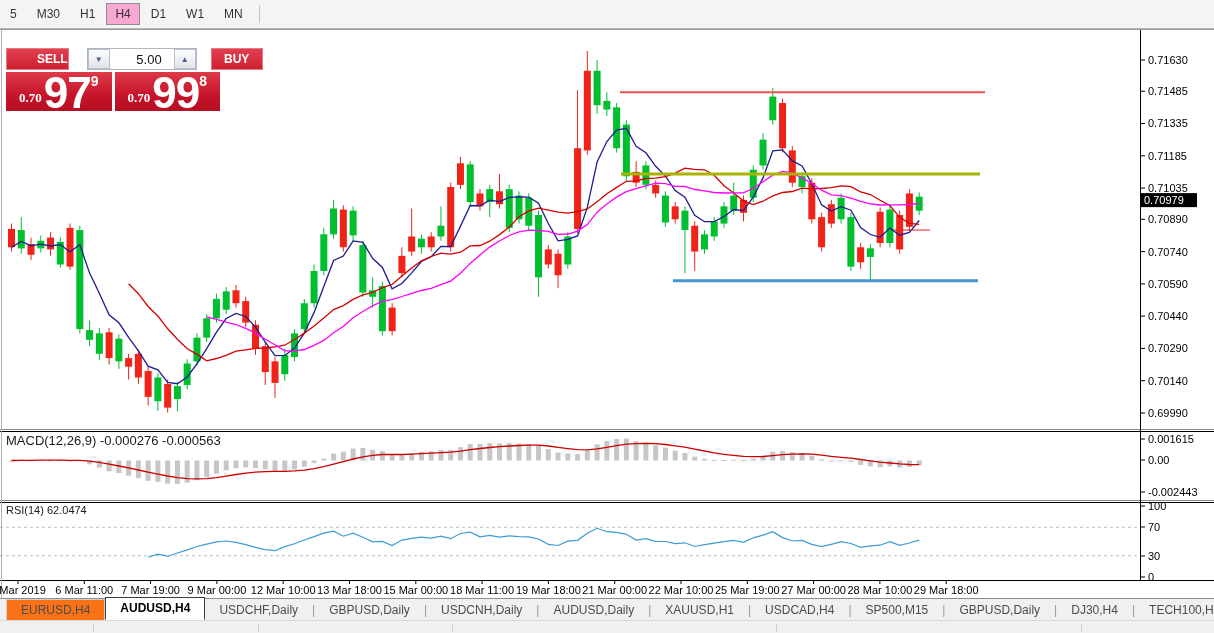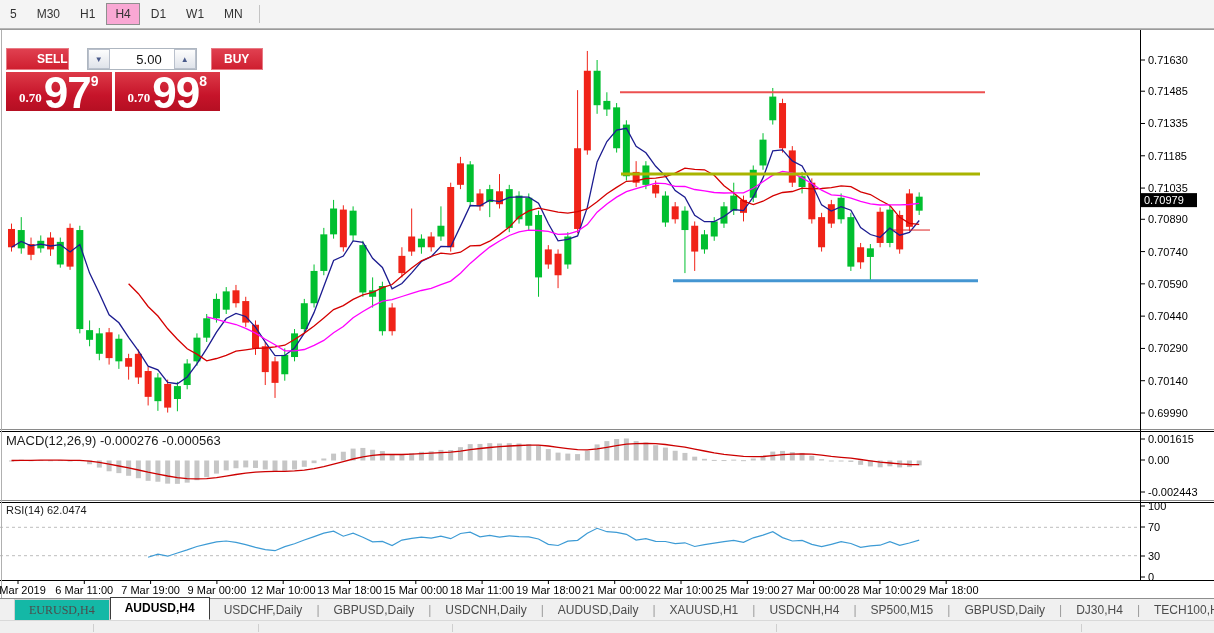--- a/index.html
+++ b/index.html
@@ -34,21 +34,21 @@
   .pricebox{flex:1;background:linear-gradient(#dd3a48 0%,#c6142a 60%,#b50f22 100%);
     color:#fff;display:flex;align-items:flex-end;justify-content:center;padding-bottom:2px;}
   .pricebox.left{margin-right:3px;}
   .pprefix{font-size:13px;font-weight:700;margin-right:2px;line-height:22px;font-family:Liberation Serif, serif;}
   .pmain{font-size:44px;font-weight:700;line-height:33px;letter-spacing:-1px;}
   .psup{font-size:14px;font-weight:700;align-self:flex-start;margin-top:1px;}
   
   #tabbar{position:absolute;left:0;top:598px;width:1214px;height:22px;background:#f0f0f0;
     border-top:1px solid #8e8e8e;display:flex;align-items:flex-end;z-index:5;box-sizing:border-box;}
   .ctab{height:20px;line-height:20px;padding:0 14px;font-size:12px;color:#4c4c4c;white-space:nowrap;}
-  .ctab.first{border:1px solid #cfcfcf;border-bottom:none;background:#14b8a6;margin-left:14px;font-family:Liberation Serif, serif;}
+  .ctab.first{border:1px solid #cfcfcf;border-bottom:none;background:#f97316;margin-left:6px;}
   .ctab.active{background:#fff;border:1px solid #3c3c3c;border-bottom:1px solid #fff;
     font-weight:700;color:#000;height:21px;line-height:21px;}
   .tabsep{color:#9a9a9a;font-size:12px;line-height:20px;}
   
   #statusbar{position:absolute;left:0;top:620px;width:1214px;height:13px;background:#f0f0f0;
     border-top:1px solid #d9d9d9;z-index:5;box-sizing:border-box;}
   .stsep{position:absolute;top:3px;width:1px;height:8px;background:#cfcfcf;}
 </style>
 </head>
 <body>
@@ -502,21 +502,21 @@
       <span class="ctab">USDCHF,Daily</span>
       <span class="tabsep">|</span>
       <span class="ctab">GBPUSD,Daily</span>
       <span class="tabsep">|</span>
       <span class="ctab">USDCNH,Daily</span>
       <span class="tabsep">|</span>
       <span class="ctab">AUDUSD,Daily</span>
       <span class="tabsep">|</span>
       <span class="ctab">XAUUSD,H1</span>
       <span class="tabsep">|</span>
-      <span class="ctab">USDCNH,H4</span>
+      <span class="ctab">USDCAD,H4</span>
       <span class="tabsep">|</span>
       <span class="ctab">SP500,M15</span>
       <span class="tabsep">|</span>
       <span class="ctab">GBPUSD,Daily</span>
       <span class="tabsep">|</span>
       <span class="ctab">DJ30,H4</span>
       <span class="tabsep">|</span>
       <span class="ctab">TECH100,H1</span>
     </div>
   <div id="statusbar">

